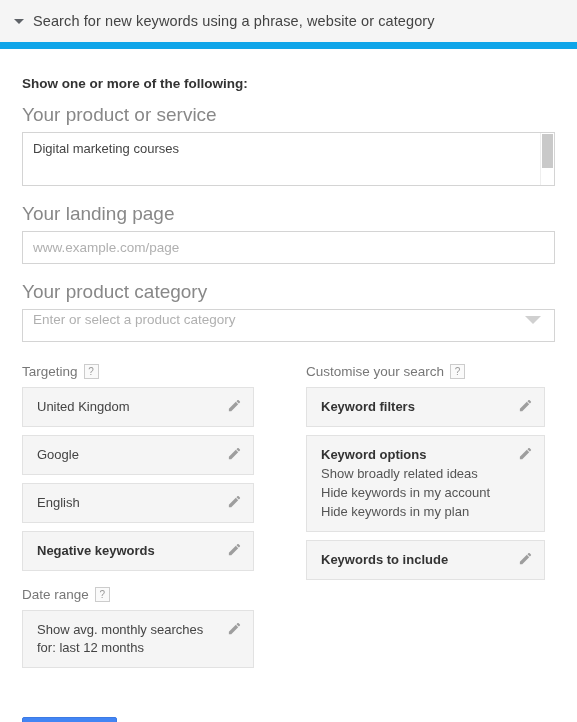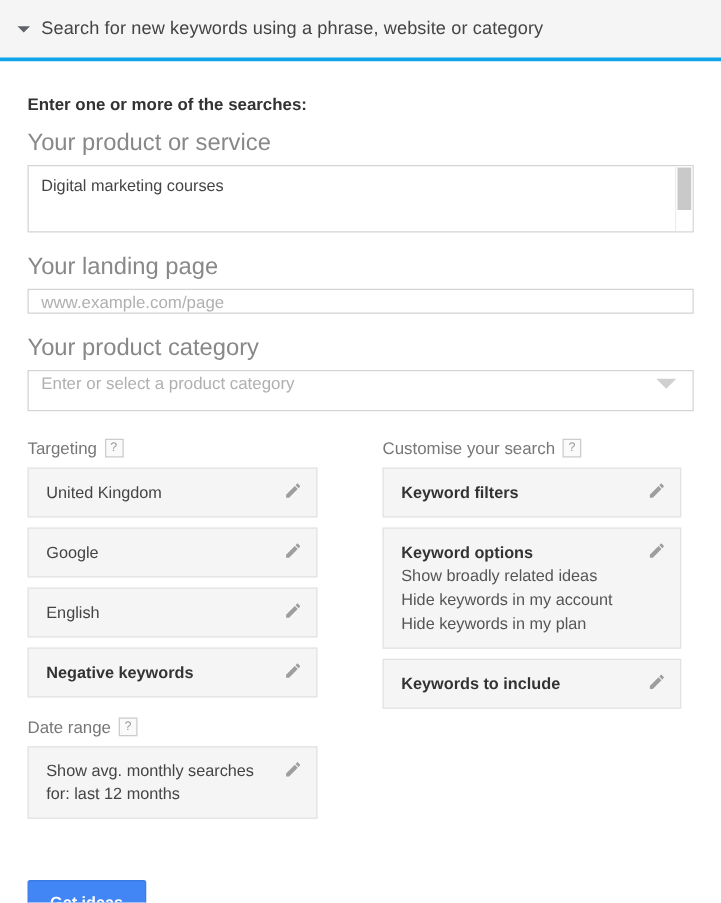--- a/index.html
+++ b/index.html
@@ -14,21 +14,21 @@
     font-size: 13px;
     color: #333333;
     overflow: hidden;
     position: relative;
   }
 
   
   .panel-header {
     height: 49px;
     background: #f5f5f5;
-    border-bottom: 3px solid #0ea5e9;
+    border-bottom: 7px solid #0ea5e9;
     display: flex;
     align-items: center;
     padding-left: 14px;
     box-sizing: border-box;
   }
   .collapse-tri {
     width: 0; height: 0;
     border-left: 5px solid transparent;
     border-right: 5px solid transparent;
     border-top: 5px solid #5f6368;
@@ -89,21 +89,21 @@
     top: 1px; right: 1px;
     width: 11px;
     height: 34px;
     background: #c9c9c9;
     cursor: pointer;
   }
 
   .text-input {
     border: 1px solid #d4d4d4;
     background: #ffffff;
-    height: 20px;
+    height: 33px;
     box-sizing: border-box;
     display: flex;
     align-items: center;
     padding: 0 10px;
     margin-bottom: 17px;
     cursor: text;
   }
   .placeholder {
     font-size: 13.5px;
     color: #b0b0b0;
@@ -208,21 +208,21 @@
 </head>
 <body>
 
 <div class="panel-header">
   <div class="collapse-tri"></div>
   <div class="panel-title">Search for new keywords using a phrase, website or category</div>
 </div>
 
 <div class="panel-body">
 
-  <div class="intro">Enter one or more of the searches:</div>
+  <div class="intro">Show one or more of the following:</div>
 
   <div class="field-label">Your product or service</div>
   <div class="textarea-box">
     <div class="ta-line">Digital marketing courses</div>
     <div class="ta-scroll-track">
       <div class="ta-scroll-thumb"></div>
     </div>
   </div>
 
   <div class="field-label">Your landing page</div>

